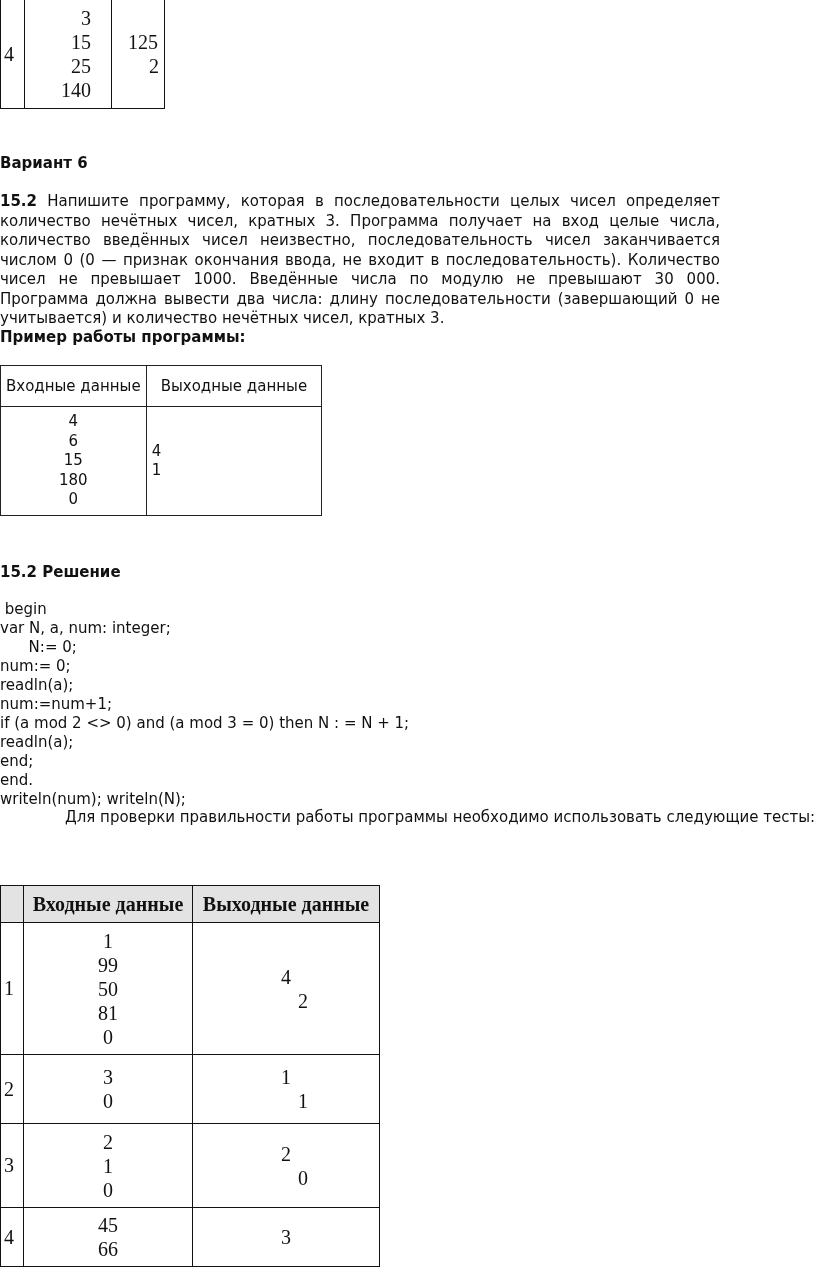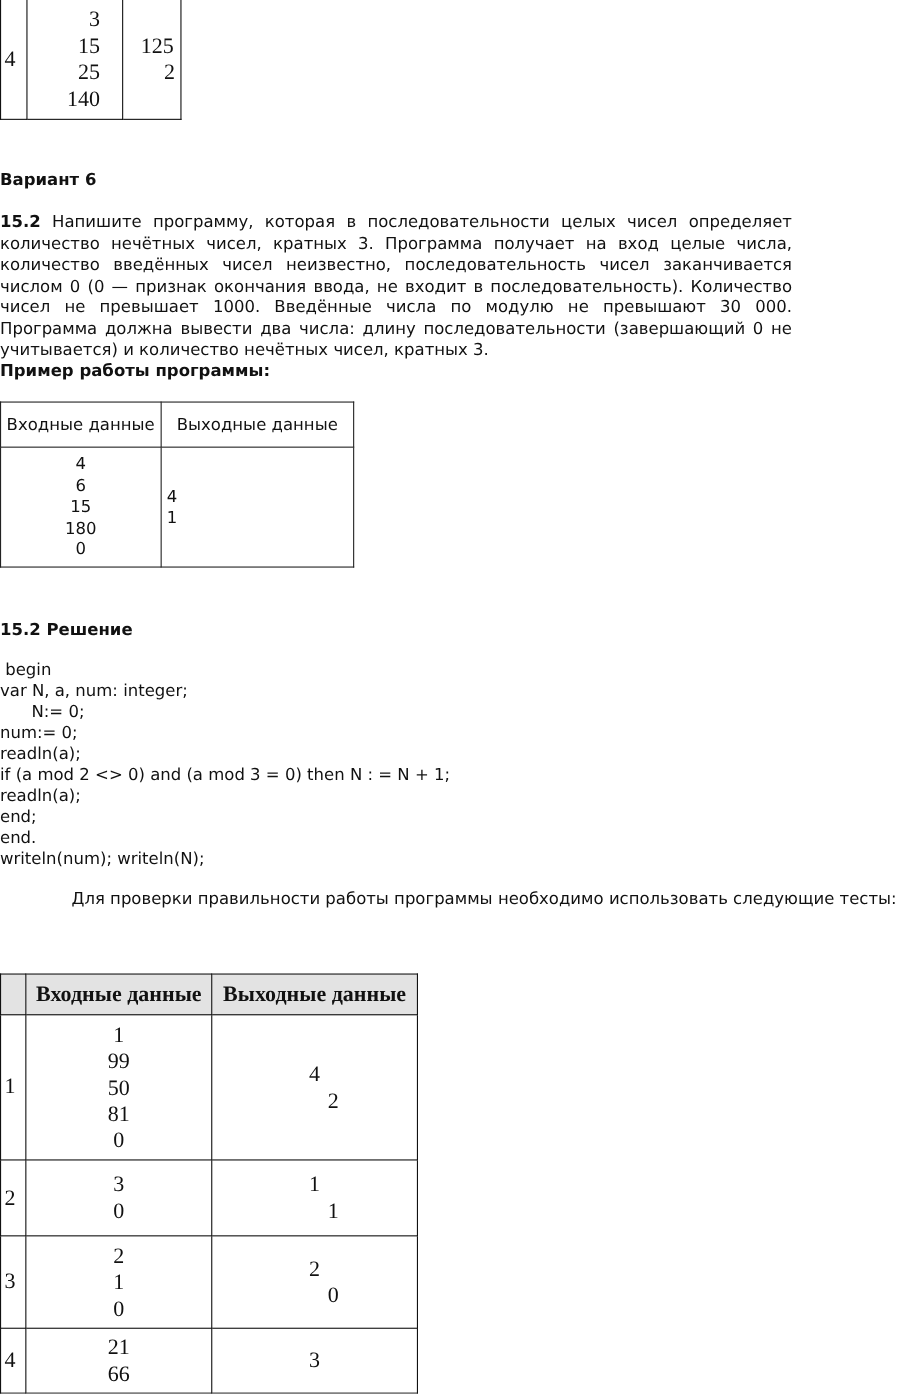--- a/index.html
+++ b/index.html
@@ -110,21 +110,21 @@
     <td style="padding-right:160px;">
       <div style="margin-left:0;">4</div>
       <div>1</div>
     </td>
   </tr>
 </tbody>
   </table>
 
 <div class="abs heading" style="top:563px;">15.2 Решение</div>
 
-<div class="abs code"><div> begin</div><div>var N, a, num: integer;</div><div>      N:= 0;</div><div>num:= 0;</div><div>readln(a);</div><div>if (a mod 2 &lt;&gt; 0) and (a mod 3 = 0) then N : = N + 1;</div><div>readln(a);</div><div>end;</div><div>end.</div><div>writeln(num); writeln(N);</div></div>
+<div class="abs code"><div> begin</div><div>var N, a, num: integer;</div><div>      N:= 0;</div><div>num:= 0;</div><div>readln(a);</div><div>num:=num+1;</div><div>if (a mod 2 &lt;&gt; 0) and (a mod 3 = 0) then N : = N + 1;</div><div>readln(a);</div><div>end;</div><div>end.</div><div>writeln(num); writeln(N);</div></div>
 
 <div class="abs tests-intro">Для проверки правильности работы программы необходимо использовать следующие тесты:</div>
 
 <table class="tests-table">
   <tbody>
       <tr>
     <th></th>
     <th>Входные данные</th>
     <th>Выходные данные</th>
   </tr>
@@ -161,21 +161,21 @@
       <div>0</div>
     </td>
     <td class="out">
       <div class="l1">2</div>
       <div class="l2">0</div>
     </td>
   </tr>
   <tr class="r4">
     <td class="idx">4</td>
     <td class="in">
-      <div>21</div>
+      <div>45</div>
       <div>66</div>
     </td>
     <td class="out">
       <div class="l1">3</div>
     </td>
   </tr>
 </tbody>
   </table>
 
 </body></html>

